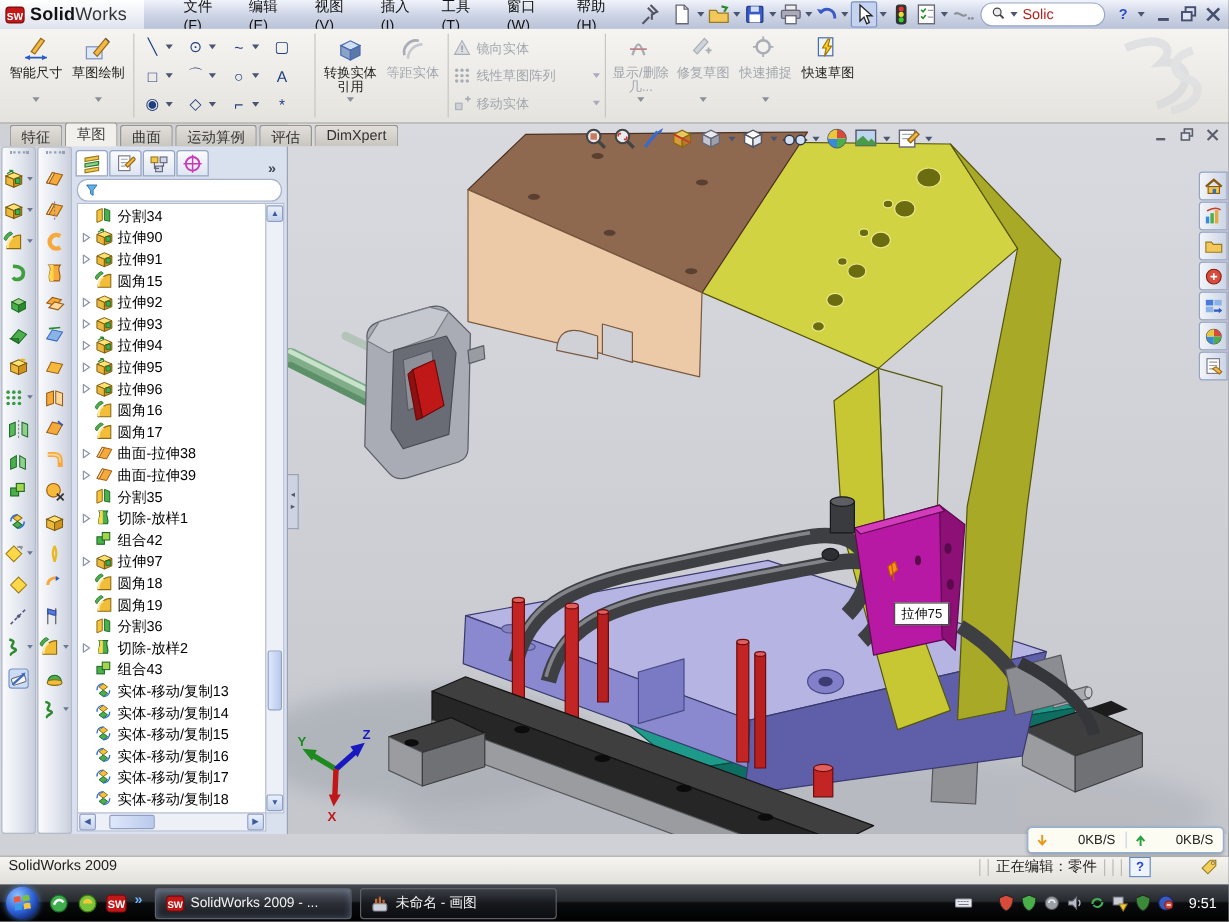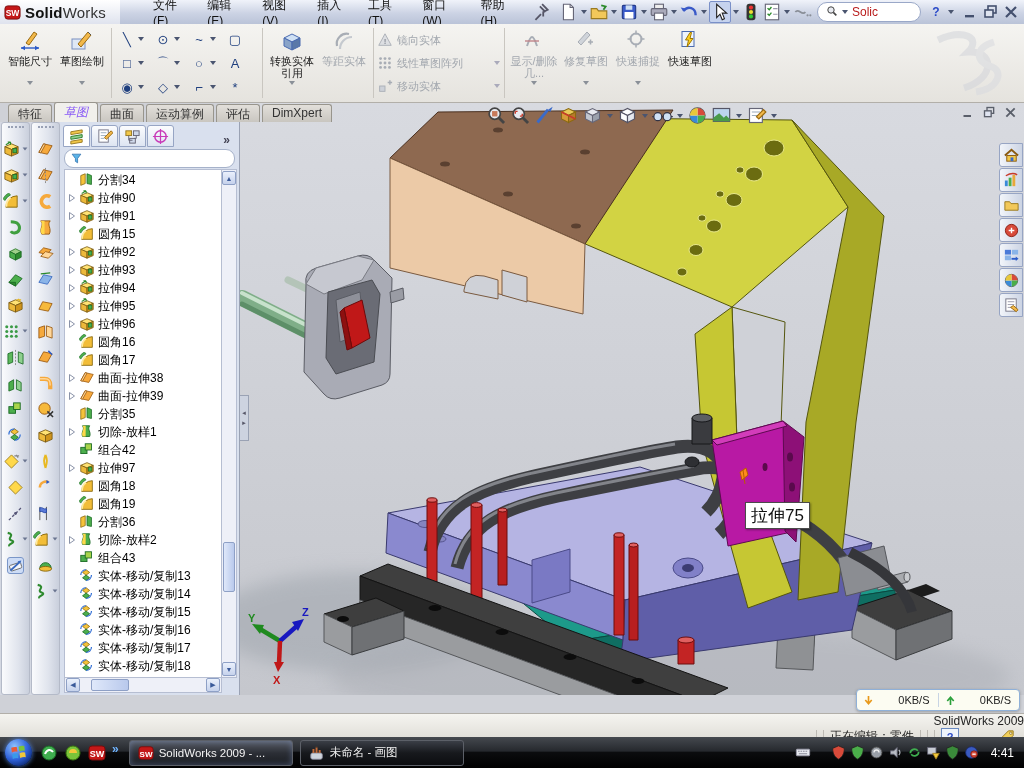--- a/index.html
+++ b/index.html
@@ -45,21 +45,21 @@
   #stackcol{display:flex;flex-direction:column;gap:7px;padding-top:8px;font-size:11px;color:#a2a7ae;}
   .stk{display:flex;align-items:center;gap:4px;width:124px;}
   .stk .sic{width:16px;height:16px;flex:0 0 16px;}
   .stk .dar{margin-left:auto;border-top-color:#aab;}
   #wm{position:absolute;right:10px;top:26px;width:90px;height:72px;opacity:.55;}
   
   #tabstrip{position:absolute;left:0;top:103px;width:372px;height:19px;
     display:flex;align-items:flex-end;padding-left:8px;gap:2px;z-index:6;}
   .ctab{height:16px;padding:1px 9px 0;color:#333;background:linear-gradient(#e2dfda,#c9c6c0);
     border:1px solid #98958d;border-bottom:none;border-radius:3px 3px 0 0;white-space:nowrap;}
-  .ctab.active{background:#f1f0ec;height:18px;color:#8b5cf6;font-style:italic;}
+  .ctab.active{background:#f1f0ec;height:18px;color:#404040;}
   
   #lefttools{position:absolute;left:0;top:122px;width:60px;height:573px;background:#d4d8e2;display:flex;}
   .tcol{width:27px;margin-left:1px;background:linear-gradient(90deg,#fafbfd,#e0e4ed 60%,#c9cfdc);
     border:1px solid #b4bac8;border-radius:3px;display:flex;flex-direction:column;align-items:center;
     padding-top:3px;gap:0;}
   .tgrip{width:16px;height:5px;border-top:2px dotted #98a0b4;margin-bottom:3px;}
   .tslot{height:26px;display:flex;align-items:center;gap:1px;}
   .tico{width:17px;height:17px;position:relative;}
   .tico.press{background:#cddcf6;border:1px solid #7a96c8;border-radius:3px;box-sizing:border-box;}
   .tslot .dar{border-top-color:#6a7590;transform:scale(.8);}
@@ -92,36 +92,36 @@
   #modelsvg{position:absolute;left:0;top:0;}
   #headsup{position:absolute;left:246px;top:2px;display:flex;align-items:center;gap:3px;z-index:8;}
   .hb{width:21px;height:21px;display:flex;align-items:center;justify-content:center;}
   #childbtns{position:absolute;right:6px;top:2px;display:flex;gap:6px;z-index:8;}
   #childbtns .cb{width:15px;height:15px;}
   #taskpane{position:absolute;right:0;top:40px;width:25px;display:flex;flex-direction:column;gap:1px;z-index:8;}
   .tpb{width:24px;height:24px;background:linear-gradient(90deg,#f2f5fa,#ccd4e4);
     border:1px solid #97a5c4;border-radius:3px 0 0 3px;display:flex;align-items:center;justify-content:center;box-sizing:border-box;}
   .tpb svg{width:17px;height:17px;}
   #tooltip{position:absolute;left:505px;top:399px;background:#ffffff;border:1px solid #4a4a4a;
-    padding:1px 5px;font-size:17px;color:#111;z-index:9;box-shadow:1px 1px 2px rgba(0,0,0,.35);}
+    padding:1px 5px;font-size:11px;color:#111;z-index:9;box-shadow:1px 1px 2px rgba(0,0,0,.35);}
   #splithandle{position:absolute;left:0px;top:292px;width:8px;height:44px;background:#cdd3e0;
     border:1px solid #9aa2b4;border-left:none;color:#556;font-size:7px;line-height:10px;
     display:flex;flex-direction:column;align-items:center;justify-content:center;z-index:9;}
   
   #modeltabs{position:absolute;left:0;top:695px;width:1024px;height:18px;background:#cfccc7;
     border-top:1px solid #98958d;display:flex;align-items:center;padding-left:88px;gap:2px;box-sizing:border-box;}
   .nav{width:16px;height:14px;background:linear-gradient(#e8e6e1,#ccc9c3);border:1px solid #98958d;
     border-radius:2px;display:flex;align-items:center;justify-content:center;}
   .mtab{height:14px;padding:0 10px;border:1px solid #98958d;border-bottom:none;margin-top:2px;
     background:linear-gradient(#dedbd6,#c9c6c0);display:flex;align-items:center;font-size:11.5px;color:#222;}
   .mtab.active{background:#f4f3ef;}
   
   #statusbar{position:absolute;left:0;top:713px;width:1024px;height:24px;
     background:linear-gradient(#f5f4f0,#e2e0da);border-top:1px solid #b2afa9;
-    display:flex;align-items:flex-end;color:#222;box-sizing:border-box;flex-direction:column;}
+    display:flex;align-items:flex-start;color:#222;box-sizing:border-box;}
   #sb-app{margin-left:7px;}
   #sb-right{margin-left:auto;display:flex;align-items:center;gap:6px;margin-right:8px;}
   .ssep{width:1px;height:14px;background:#bdbab4;}
   #qbox{width:16px;height:15px;border:1px solid #6a8ac0;background:#eef4fc;color:#2a4ac8;
     font-weight:bold;display:flex;align-items:center;justify-content:center;font-size:11px;}
   #tagico{width:17px;height:17px;margin-left:34px;}
   
   #net{position:absolute;left:856px;top:689px;width:162px;height:20px;background:#fcfcf2;
     border:1px solid #8fb0d8;border-radius:4px;display:flex;align-items:center;
     font-size:11px;color:#222;z-index:40;box-shadow:0 1px 3px rgba(0,0,0,.25);}
@@ -1464,16 +1464,16 @@
           </svg></span>
         <span class="tri"><svg viewBox="0 0 18 18" width="100%" height="100%">
             <path d="M9,1 L16,4 C16,11 13,15 9,17 C5,15 2,11 2,4 Z" fill="#3a8a3a" stroke="#222" stroke-width="1"></path>
           </svg></span>
         <span class="tri"><svg viewBox="0 0 18 18" width="100%" height="100%">
             <circle cx="9" cy="9" r="7" fill="#3a5ac0" stroke="#1a2a70"></circle>
             <circle cx="12" cy="11" r="4" fill="#d84a3a" stroke="#7a1a10"></circle>
             <path d="M10,11 h4" stroke="#fff" stroke-width="1.6"></path>
           </svg></span>
       </div>
-    <span id="clock">4:41</span>
+    <span id="clock">9:51</span>
   </div>
 
 </div>
 
 </body></html>

